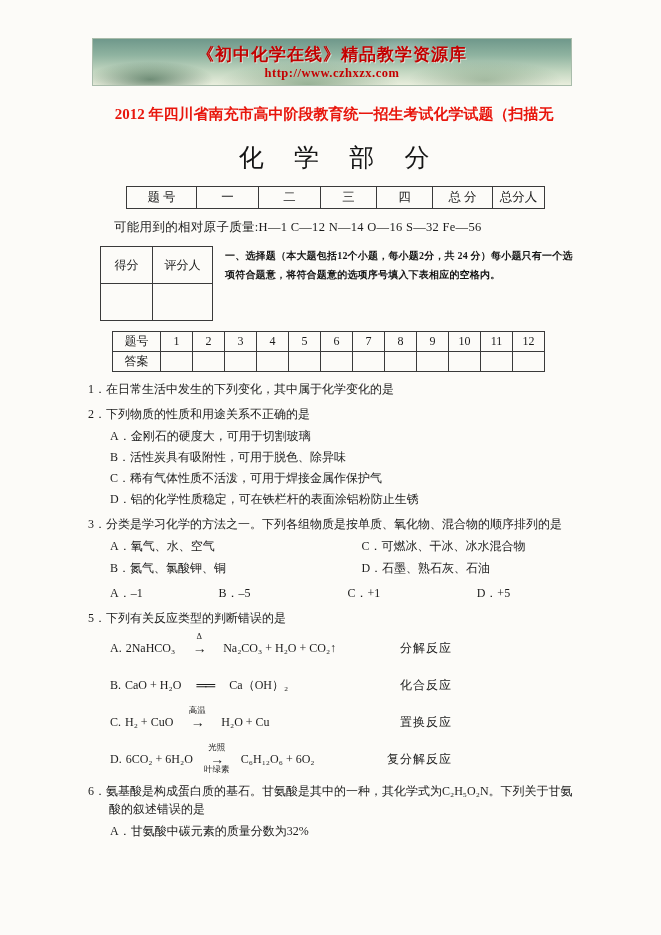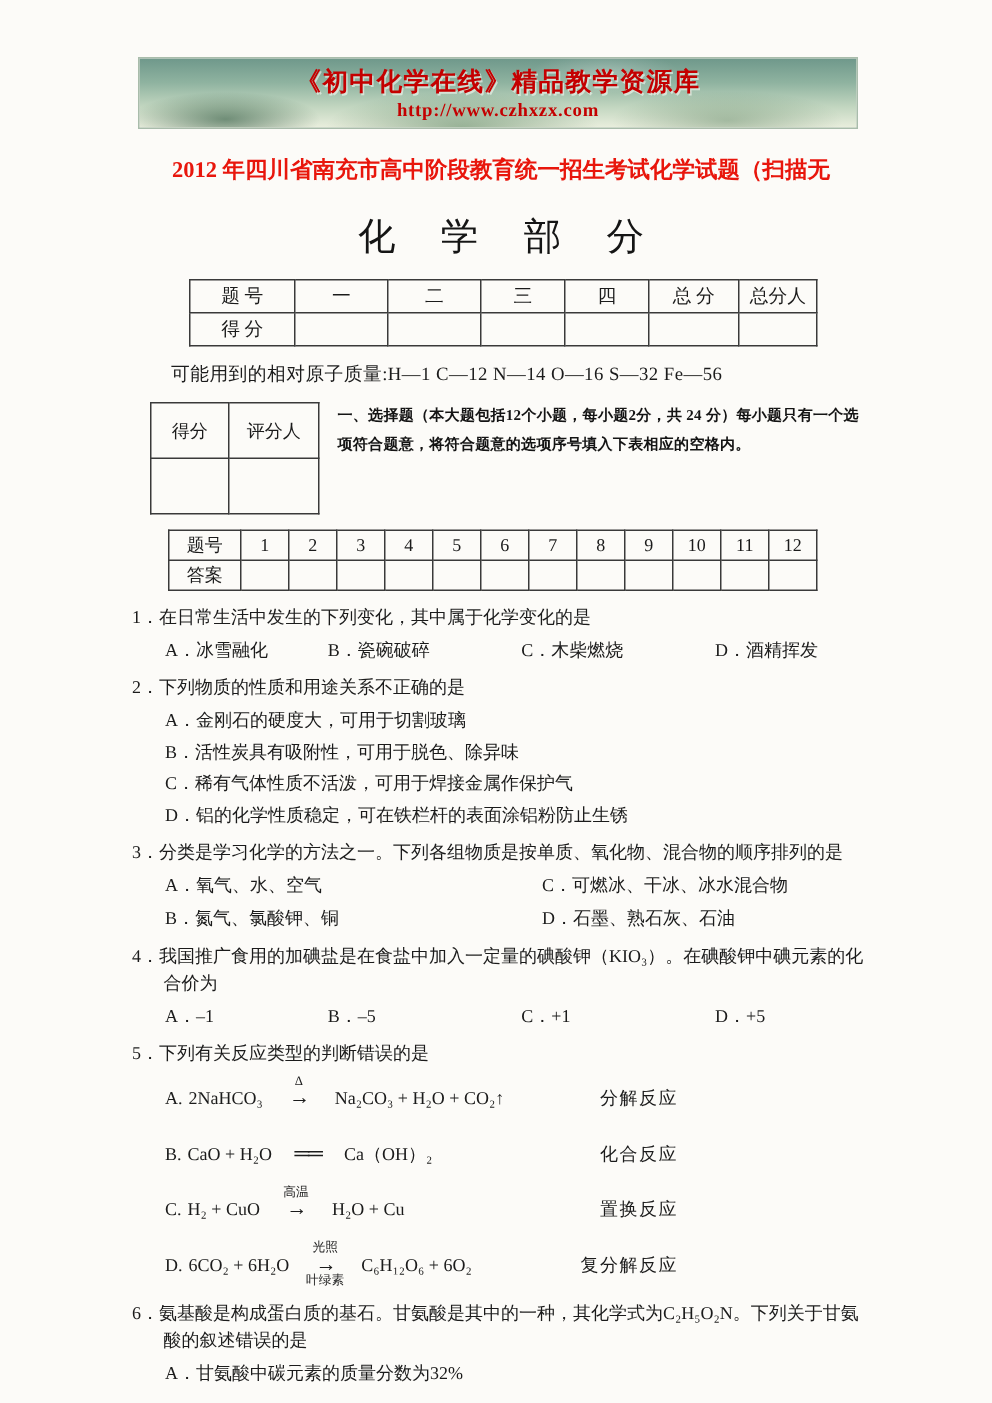--- a/index.html
+++ b/index.html
@@ -130,29 +130,20 @@
     <table class="summary-table">
       <tbody>
           <tr>
         <td class="c0">题  号</td>
         <td class="c1">一</td>
         <td class="c2">二</td>
         <td class="c3">三</td>
         <td class="c4">四</td>
         <td class="c5">总  分</td>
         <td class="c6">总分人</td>
-      </tr>
-      <tr>
-        <td class="c0">得  分</td>
-        <td class="c1"></td>
-        <td class="c2"></td>
-        <td class="c3"></td>
-        <td class="c4"></td>
-        <td class="c5"></td>
-        <td class="c6"></td>
       </tr>
     </tbody>
       </table>
 
     <div class="atomic">可能用到的相对原子质量:H—1   C—12   N—14   O—16     S—32   Fe—56</div>
 
     <div class="sec1">
       <table class="score-box">
         <tbody>
             <tr>
@@ -200,26 +191,20 @@
         <td></td>
         <td></td>
       </tr>
     </tbody>
       </table>
 
     <div class="questions">
 
       <div class="q">
         <div class="stem">1．在日常生活中发生的下列变化，其中属于化学变化的是</div>
-        <div class="opts opts-grid4">
-          <span class="opt">A．冰雪融化</span>
-          <span class="opt">B．瓷碗破碎</span>
-          <span class="opt">C．木柴燃烧</span>
-          <span class="opt">D．酒精挥发</span>
-        </div>
       </div>
 
       <div class="q">
         <div class="stem">2．下列物质的性质和用途关系不正确的是</div>
         <div class="opts opts-list">
           <span class="opt">A．金刚石的硬度大，可用于切割玻璃</span>
           <span class="opt">B．活性炭具有吸附性，可用于脱色、除异味</span>
           <span class="opt">C．稀有气体性质不活泼，可用于焊接金属作保护气</span>
           <span class="opt">D．铝的化学性质稳定，可在铁栏杆的表面涂铝粉防止生锈</span>
         </div>
@@ -229,21 +214,20 @@
         <div class="stem">3．分类是学习化学的方法之一。下列各组物质是按单质、氧化物、混合物的顺序排列的是</div>
         <div class="opts opts-grid2">
           <span class="opt">A．氧气、水、空气</span>
           <span class="opt">C．可燃冰、干冰、冰水混合物</span>
           <span class="opt">B．氮气、氯酸钾、铜</span>
           <span class="opt">D．石墨、熟石灰、石油</span>
         </div>
       </div>
 
       <div class="q">
-        <div class="stem">4．我国推广食用的加碘盐是在食盐中加入一定量的碘酸钾（KIO₃）。在碘酸钾中碘元素的化合价为</div>
         <div class="opts opts-grid4">
           <span class="opt">A．–1</span>
           <span class="opt">B．–5</span>
           <span class="opt">C．+1</span>
           <span class="opt">D．+5</span>
         </div>
       </div>
 
       <div class="q">
         <div class="stem">5．下列有关反应类型的判断错误的是</div>

